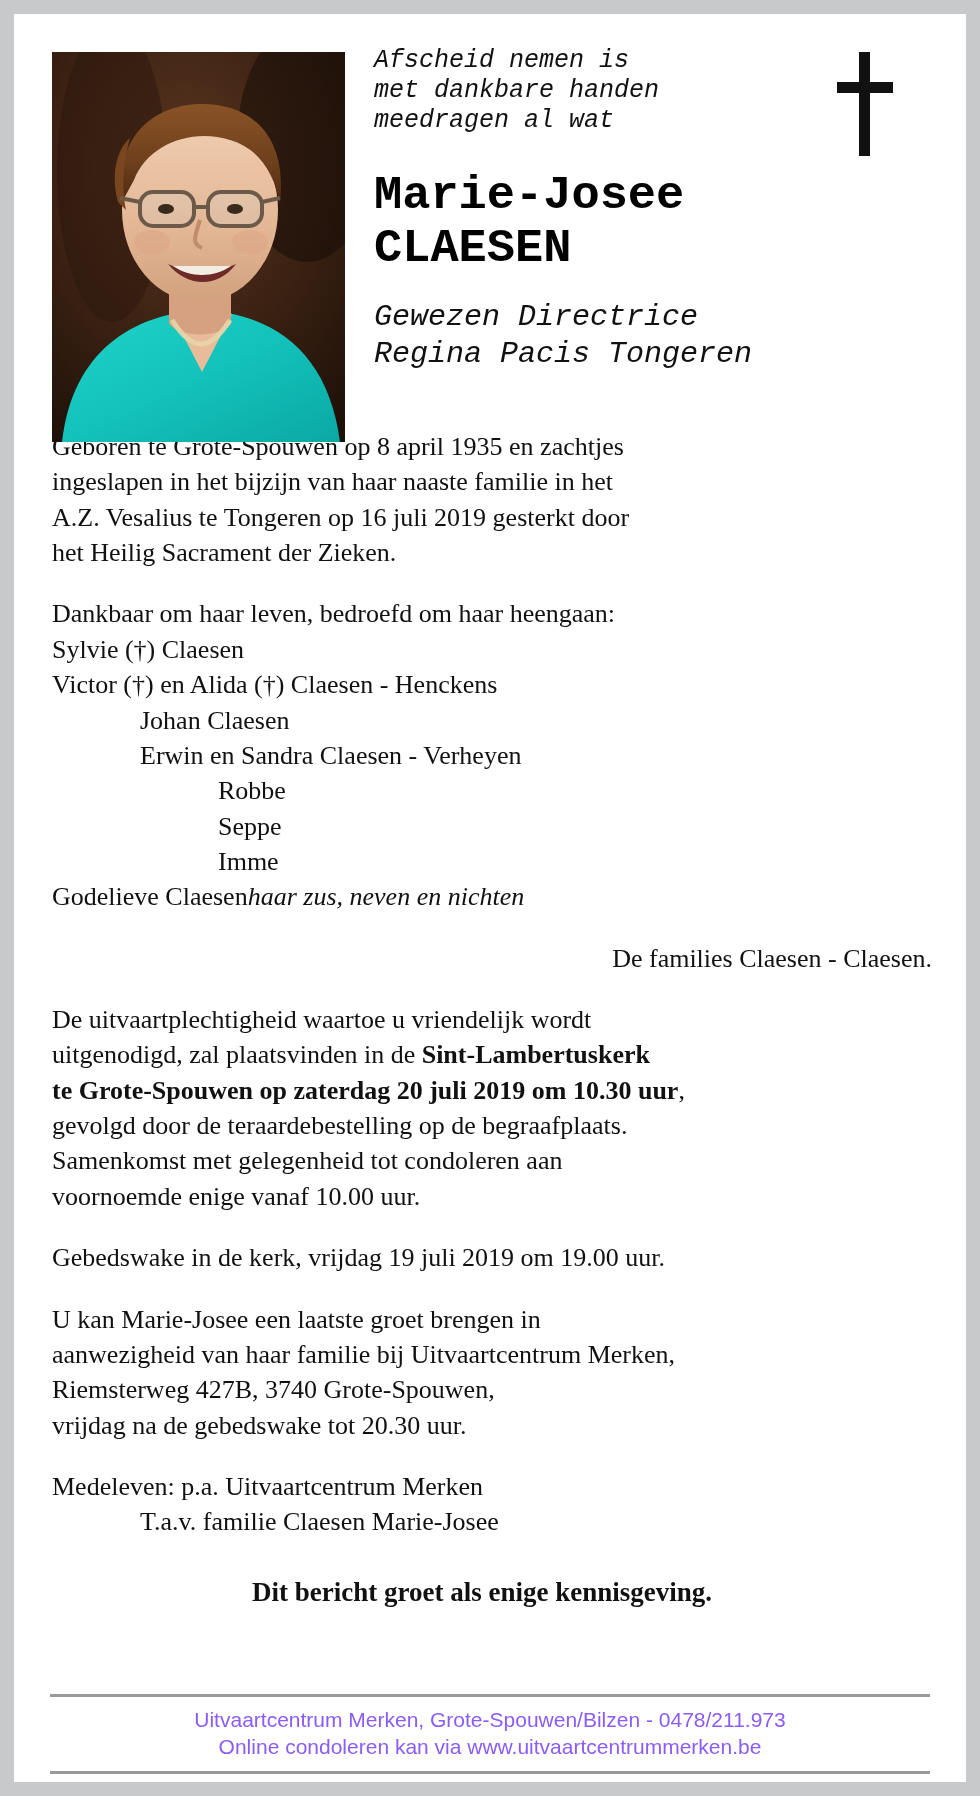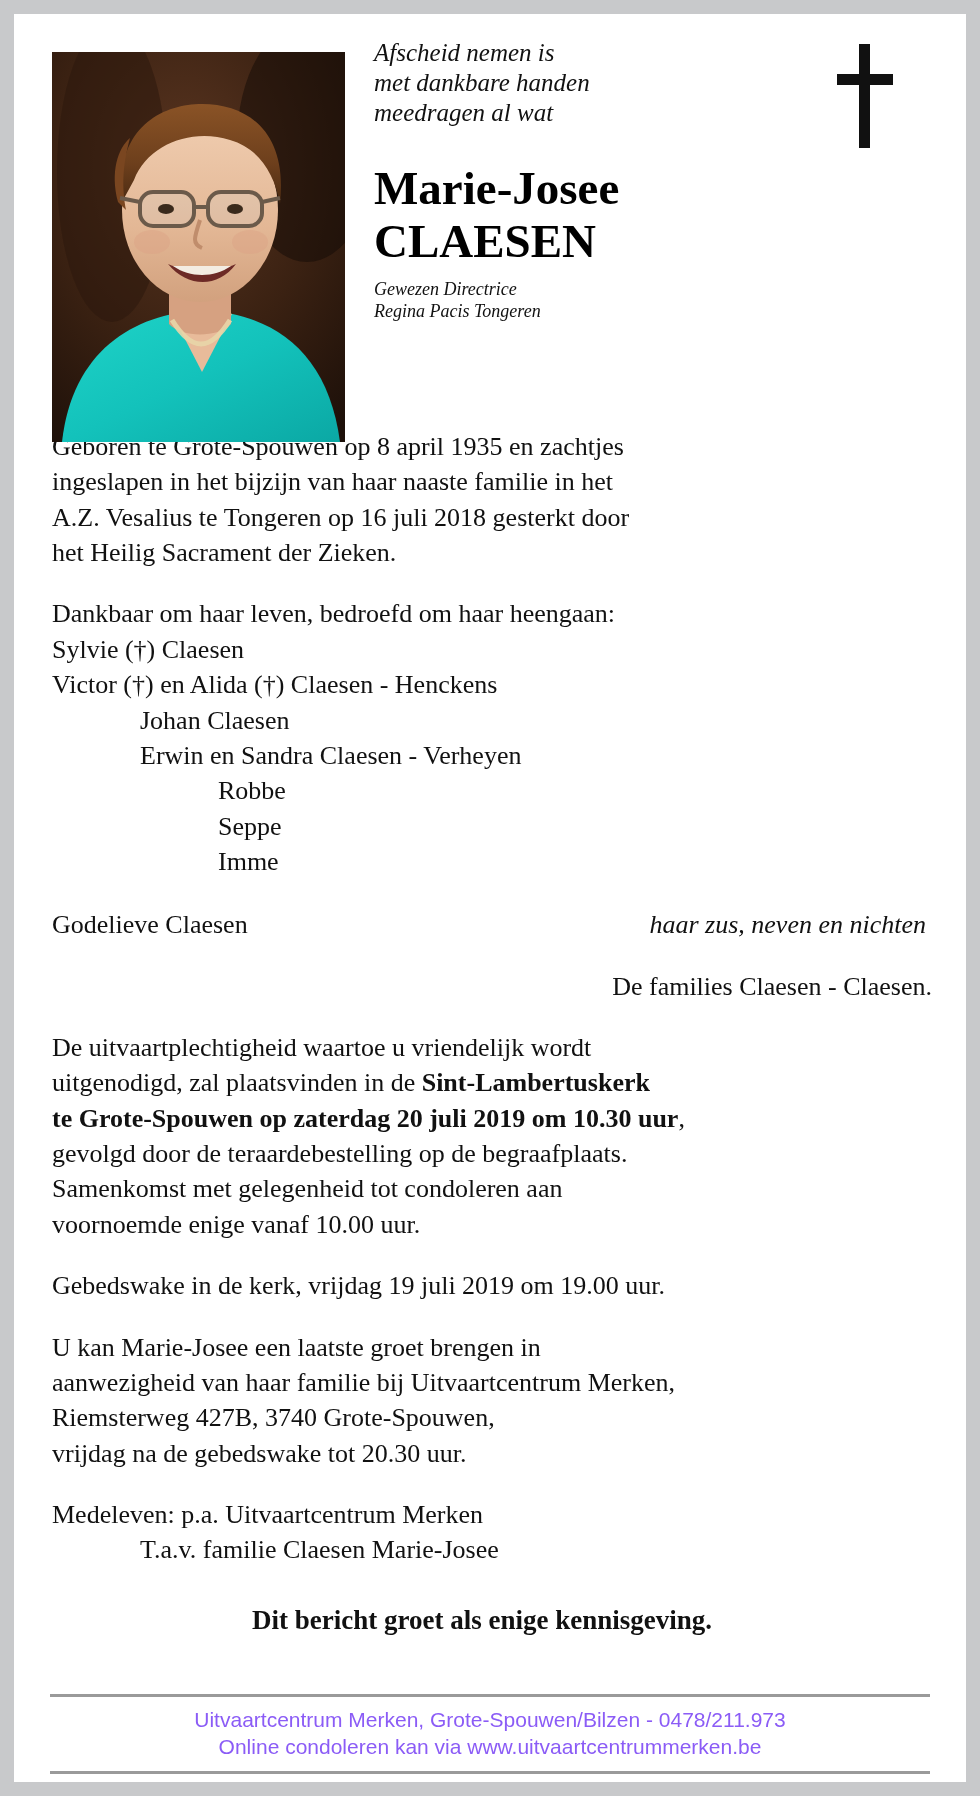--- a/index.html
+++ b/index.html
@@ -42,22 +42,23 @@
   }
   .portrait .ph {
     width: 100%;
     height: 100%;
     display: block;
   }
 
   .topright {
     position: absolute;
     left: 360px;
-    top: 24px;
+    top: 32px;
     right: 28px;
+    font-family: Liberation Mono, monospace;
   }
 
   .quote {
     font-style: italic;
     font-size: 25px;
     line-height: 1.20;
     color: #111;
     width: 300px;
   }
   .quote div { white-space: pre; }
@@ -74,23 +75,23 @@
     margin-top: 34px;
     font-weight: bold;
     font-size: 47px;
     line-height: 1.12;
     letter-spacing: 0px;
     color: #000;
   }
   .name .l2 { display: block; }
 
   .role {
-    margin-top: 12px;
+    margin-top: 24px;
     font-style: italic;
-    font-size: 18px;
+    font-size: 30px;
     line-height: 1.22;
   }
   .role div { white-space: pre; }
 
   
   .body {
     padding: 0 34px 0 38px;
     font-size: 26px;
     line-height: 1.36;
   }
@@ -99,23 +100,21 @@
   .para div { white-space: pre-wrap; }
 
   .tight { margin: 0; }
   .tight div { white-space: pre-wrap; }
 
   .ind1 { padding-left: 88px; }
   .ind2 { padding-left: 166px; }
 
   .famrow {
     display: flex;
-    justify-content: space-between;
     align-items: baseline;
-    margin-top: 28px;
   }
   .famrow .note {
     font-style: italic;
     padding-right: 6px;
   }
 
   b, .b { font-weight: bold; }
 
   .closing {
     text-align: center;
@@ -240,21 +239,21 @@
       </div>
 
     </div>
   </div>
 
   <div class="body">
 
     <div class="para">
       <div>Geboren te Grote-Spouwen op 8 april 1935 en zachtjes</div>
       <div>ingeslapen in het bijzijn van haar naaste familie in het</div>
-      <div>A.Z. Vesalius te Tongeren op 16 juli 2018 gesterkt door</div>
+      <div>A.Z. Vesalius te Tongeren op 16 juli 2019 gesterkt door</div>
       <div>het Heilig Sacrament der Zieken.</div>
     </div>
 
     <div class="tight">
       <div>Dankbaar om haar leven, bedroefd om haar heengaan:</div>
       <div>Sylvie (†) Claesen</div>
       <div>Victor (†) en Alida (†) Claesen - Henckens</div>
       <div class="ind1">Johan Claesen</div>
       <div class="ind1">Erwin en Sandra Claesen - Verheyen</div>
       <div class="ind2">Robbe</div>

